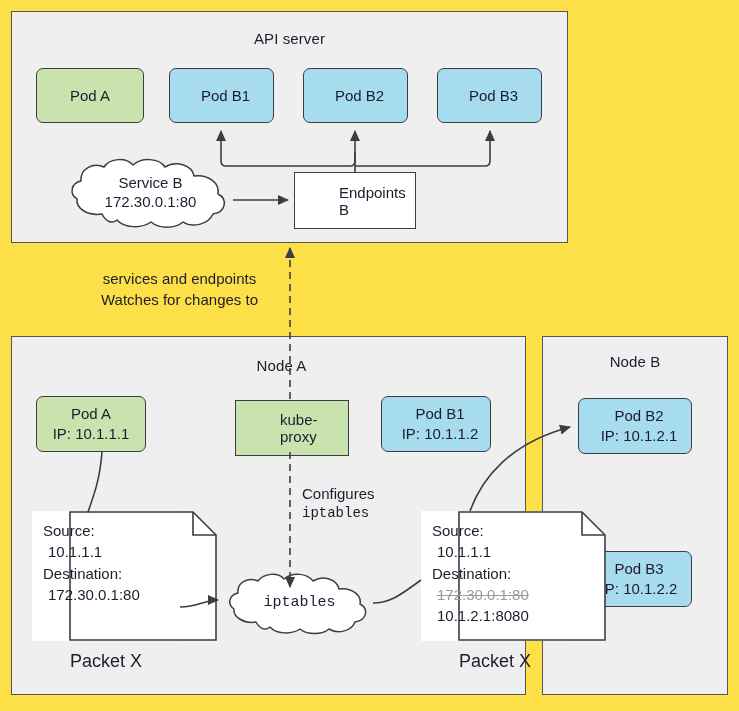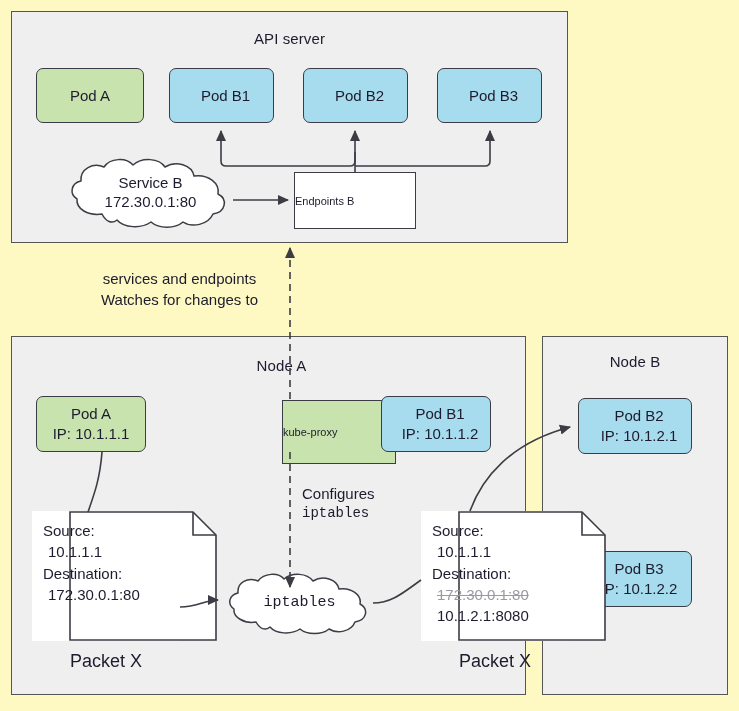--- a/index.html
+++ b/index.html
@@ -8,21 +8,21 @@
     background: #ffffff;
   }
   body {
     font-family: "Liberation Sans", sans-serif;
     color: #1c1c2e;
   }
   #canvas {
     position: relative;
     width: 739px;
     height: 711px;
-    background: #fef9c3;
+    background: #fde047;
     overflow: hidden;
   }
   
   .panel {
     position: absolute;
     background: #efefef;
     border: 1.6px solid #555555;
     box-sizing: border-box;
   }
   .panel-title {
@@ -52,24 +52,25 @@
   .pod.blue  { background: #a7dcee; padding-left: 8px; }
   .pod .ln { white-space: nowrap; }
 
   
   .rect {
     position: absolute;
     box-sizing: border-box;
     border: 1.6px solid #3c3c44;
     display: flex;
     align-items: center;
-    justify-content: flex-start;
-    font-size: 11px;
+    justify-content: flex-end;
+    font-size: 15px;
     color: #1c1c2e;
     background: #ffffff;
+    padding-left: 44px;
   }
   .rect.green { background: #c9e3ae; }
 
   
   .note {
     position: absolute;
     box-sizing: border-box;
     background: #ffffff;
     padding-left: 37px;
   }
@@ -187,21 +188,21 @@
 
   <div class="panel" style="left:542px; top:336px; width:186px; height:359px;">
     <div class="panel-title" style="top:16px;">Node B</div>
   </div>
 
   <div class="pod green" style="left:36px; top:396px; width:110px; height:56px;">
     <span class="ln">Pod A</span>
     <span class="ln">IP: 10.1.1.1</span>
   </div>
 
-  <div class="rect green" style="left:235px; top:400px; width:114px; height:64px;margin-left:47px;">
+  <div class="rect green" style="left:235px; top:400px; width:114px; height:56px;">
     <span>kube-proxy</span>
   </div>
 
   <div class="pod blue" style="left:381px; top:396px; width:110px; height:56px;">
     <span class="ln">Pod B1</span>
     <span class="ln">IP: 10.1.1.2</span>
   </div>
 
   <div class="pod blue" style="left:578px; top:398px; width:114px; height:56px;">
     <span class="ln">Pod B2</span>

